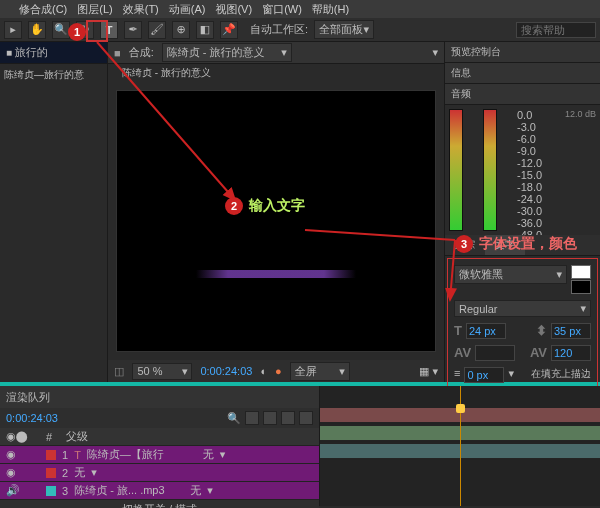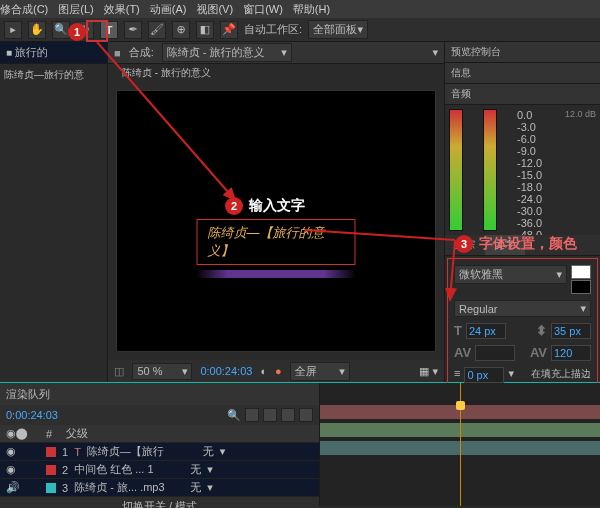--- a/index.html
+++ b/index.html
@@ -1,17 +1,17 @@
 <!DOCTYPE html>
 <html><head>
 <meta charset="utf-8">
 <style>
 *{margin:0;padding:0;box-sizing:border-box;font-family:"Microsoft YaHei",sans-serif;font-size:11px;color:#bbb}
 body{background:#2a2a2a;width:600px;height:508px;overflow:hidden;position:relative}
-.menubar{height:18px;background:#3a3a3a;display:flex;align-items:center;padding:0 0;gap:10px}
+.menubar{height:18px;background:#3a3a3a;display:flex;align-items:center;padding:0 19px;gap:10px}
 .menubar span{color:#ccc;cursor:pointer}
 .toolbar{height:24px;background:#2e2e2e;display:flex;align-items:center;padding:0 4px;gap:6px;border-bottom:1px solid #1a1a1a}
 .tool-btn{width:18px;height:18px;background:#3a3a3a;border:1px solid #222;display:flex;align-items:center;justify-content:center;cursor:pointer}
 .tool-btn.sel{background:#5a5a5a}
 .toolbar-right{margin-left:auto;display:flex;align-items:center;gap:4px}
 .search{width:80px;height:16px;background:#222;border:1px solid #444;padding:0 4px;color:#888}
 .dropdown{background:#3a3a3a;border:1px solid #222;padding:1px 4px;color:#ccc;min-width:60px;display:inline-flex;align-items:center;justify-content:space-between}
 .main{display:flex;height:340px}
 .left-panel{width:108px;background:#2a2a2a;border-right:1px solid #1a1a1a}
 .panel-tab{background:#0f172a;padding:3px 6px;border-bottom:1px solid #1a1a1a;font-size:10px}
@@ -24,37 +24,37 @@
 .viewer-controls{height:22px;background:#2e2e2e;display:flex;align-items:center;padding:0 6px;gap:8px;font-size:10px}
 .right-panel{width:156px;background:#2a2a2a;border-left:1px solid #1a1a1a;display:flex;flex-direction:column}
 .panel-header{background:#333;padding:3px 6px;font-size:10px;border-bottom:1px solid #1a1a1a}
 .audio-meter{height:130px;padding:4px;display:flex;gap:20px}
 .meter-bar{width:14px;height:100%;background:linear-gradient(180deg,#c33 0%,#ca3 30%,#3c3 100%);border:1px solid #111}
 .meter-scale{display:flex;flex-direction:column;justify-content:space-between;font-size:9px;color:#888}
 .char-panel{padding:6px;display:flex;flex-direction:column;gap:6px;border:1px solid #c33;margin:2px}
 .char-row{display:flex;align-items:flex-start;gap:4px}
 .char-input{width:40px;height:16px;background:#222;border:1px solid #444;color:#4af;text-align:left;padding:0 2px}
 .color-swatch{width:24px;height:24px;border:1px solid #666}
-.timeline{height:124px;background:#0f172a;border-top:1px solid #14b8a6;display:flex}
+.timeline{height:124px;background:#701a75;border-top:4px solid #14b8a6;display:flex}
 .tl-left{width:320px;border-right:1px solid #1a1a1a}
 .tl-header{height:22px;background:#333;display:flex;align-items:center;padding:0 6px;font-size:10px}
 .tl-controls{height:20px;background:#2e2e2e;display:flex;align-items:center;padding:0 6px;gap:4px}
 .tl-row{height:18px;display:flex;align-items:center;padding:0 6px;gap:6px;font-size:10px;border-bottom:1px solid #222}
 .tl-row .layer-name{width:110px;overflow:hidden;white-space:nowrap}
 .color-box{width:10px;height:10px}
 .tl-right{flex:1;position:relative;background:#232323}
 .tl-ruler{height:20px;background:#2e2e2e;border-bottom:1px solid #1a1a1a;position:relative;font-size:9px;color:#888}
 .tl-track{height:18px;border-bottom:1px solid #222;position:relative}
 .bar{position:absolute;height:14px;top:2px}
 .playhead{position:absolute;top:0;bottom:0;width:1px;background:#c80;left:140px}
 .playhead::before{content:"";position:absolute;top:18px;left:-4px;width:9px;height:9px;background:#fc4;border-radius:2px}
 .ctrl-icon{width:14px;height:14px;background:#444;border:1px solid #222}
 .annotation{position:absolute;pointer-events:none;z-index:100}
 .circle-num{width:18px;height:18px;border-radius:50%;background:#c22;color:#fff;display:flex;align-items:center;justify-content:center;font-weight:bold;font-size:11px}
-.anno-text{color:#ffffff;font-size:14px;font-weight:bold}
+.anno-text{color:#bef264;font-size:14px;font-weight:bold}
 .red-box{border:2px solid #c33;position:absolute}
 svg.arrow{position:absolute;pointer-events:none;z-index:99}
 .tabs-row{display:flex;background:#2e2e2e;border-bottom:1px solid #1a1a1a}
 .tabs-row span{padding:3px 10px;font-size:10px;cursor:pointer}
 .tabs-row span.active{background:#404040}
 .t-icon{color:#777;font-weight:bold;font-size:13px}
 </style>
 </head>
 <body>
 
@@ -72,25 +72,28 @@
   <div class="tool-btn">▸</div>
   <div class="tool-btn">✋</div>
   <div class="tool-btn">🔍</div>
   <div class="tool-btn">↻</div>
   <div class="tool-btn sel" style="color:#ddd;font-weight:bold">T</div>
   <div class="tool-btn">✒</div>
   <div class="tool-btn">🖌</div>
   <div class="tool-btn">⊕</div>
   <div class="tool-btn">◧</div>
   <div class="tool-btn">📌</div>
-  <span style="">自动工作区:</span>
+  <span style="margin-left:6px">自动工作区:</span>
   <div class="dropdown">
       <span>全部面板</span>
       <span>▾</span>
     </div>
+  <div class="toolbar-right">
+    <input class="search" placeholder="搜索帮助" style="">
+  </div>
 </div>
 
 <div class="main">
 
   <div class="left-panel">
     <div class="panel-tab">■ <span>旅行的</span></div>
     <div style="padding:4px;font-size:10px">陈绮贞—旅行的意</div>
   </div>
 
   <div class="composition">
@@ -100,21 +103,20 @@
       <div class="dropdown" style="min-width:130px">
           <span>陈绮贞 - 旅行的意义</span>
           <span>▾</span>
         </div>
       <span style="margin-left:auto">▾</span>
     </div>
     <div style="display:flex;padding:0 6px">
         <div class="comp-tab">陈绮贞 - 旅行的意义</div>
       </div>
     <div class="viewer">
-      <div class="viewer-text">陈绮贞—【旅行的意义】</div>
       <div class="waveform"></div>
     </div>
     <div class="viewer-controls">
       <span style="color:#888">◫</span>
       <div class="dropdown">
           <span>50 %</span>
           <span>▾</span>
         </div>
       <span style="color:#4af">0:00:24:03</span>
       <span>◐</span>
@@ -237,21 +239,20 @@
       <span>1</span>
       <span style="color:#c77">T</span>
       <span class="layer-name">陈绮贞—【旅行</span>
       <span>无</span>
         <span>▾</span>
     </div>
     <div class="tl-row">
       <span style="width:34px">◉</span>
       <div class="color-box" style="background:#c33"></div>
       <span>2</span>
-      <span class="layer-name">中间色 红色 ... 1</span>
       <span>无</span>
         <span>▾</span>
     </div>
     <div class="tl-row">
       <span style="width:34px">🔊</span>
       <div class="color-box" style="background:#3bb"></div>
       <span>3</span>
       <span class="layer-name">陈绮贞 - 旅... .mp3</span>
       <span>无</span>
         <span>▾</span>

